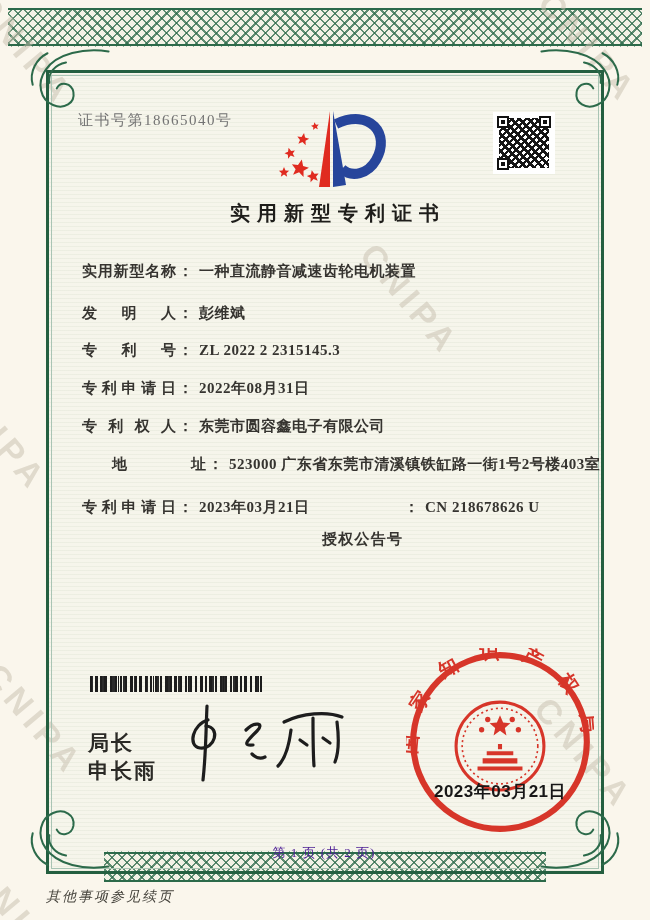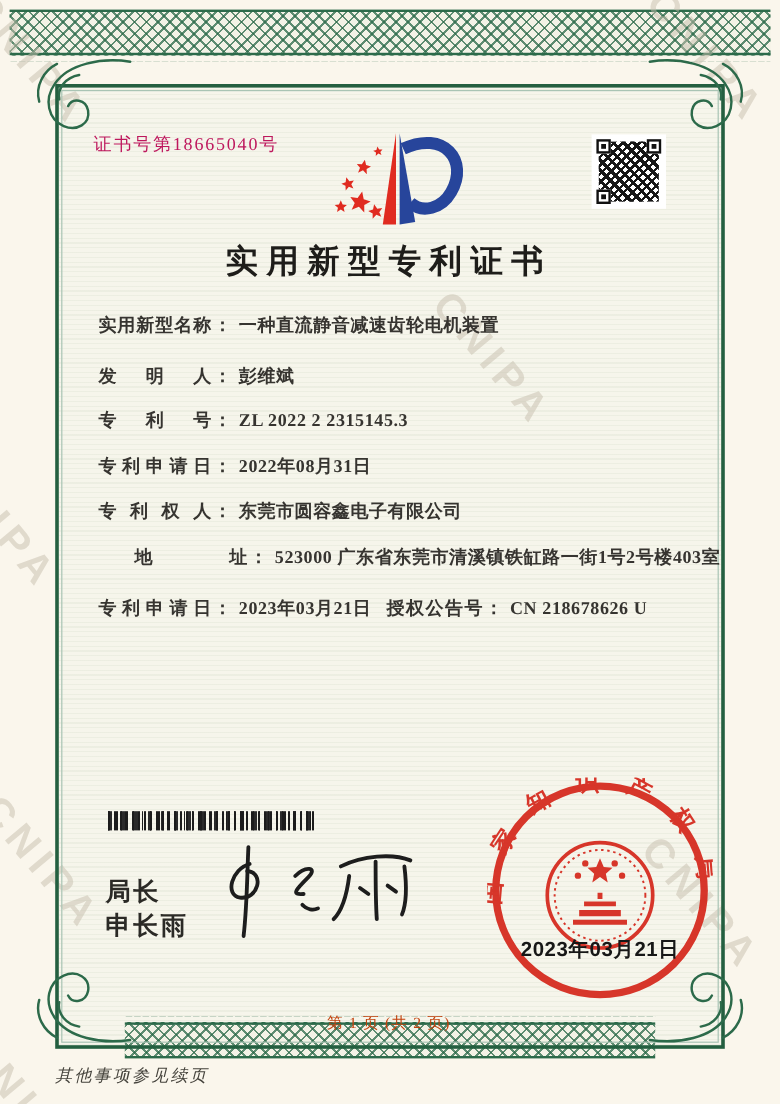--- a/index.html
+++ b/index.html
@@ -30,52 +30,52 @@
   .frame{left:46px;top:70px;width:552px;height:798px;border:3px solid #245f40;z-index:2;pointer-events:none;}
   .frame::before{content:"";position:absolute;inset:2px;border:1px solid #a9c4b4;}
 
   .flourish{width:96px;height:74px;z-index:3;}
   .flourish path{stroke:#2c6a4a;fill:none;stroke-width:2.2;stroke-linecap:round;}
 
   
   .wm{position:absolute;font-family:"Liberation Sans","DejaVu Sans",sans-serif;
       font-weight:700;font-size:34px;letter-spacing:6px;color:#c7bfae;opacity:.5;
       transform:rotate(50deg);transform-origin:left top;z-index:1;white-space:nowrap;}
-  .certno{left:78px;top:111px;font-size:15px;letter-spacing:1.5px;color:#be185d;z-index:3;}
-  .title{left:46px;top:200px;width:556px;text-align:center;font-size:27px;font-weight:700;
-         letter-spacing:7px;color:#1e1d1a;z-index:3;}
+  .certno{left:78px;top:111px;font-size:15px;letter-spacing:1.5px;color:#737373;z-index:3;}
+  .title{left:46px;top:200px;width:556px;text-align:center;font-size:20px;font-weight:700;
+         letter-spacing:7px;color:#1e1d1a;z-index:3;padding-left:14px;}
 
   .row{position:absolute;left:82px;width:500px;height:22px;font-size:15px;font-weight:700;
        color:#363430;z-index:3;white-space:nowrap;}
   .flabel{display:inline-block;width:94px;text-align:justify;text-align-last:justify;vertical-align:top;}
   .fcolon{display:inline-block;margin:0 6px 0 2px;}
   .fval{letter-spacing:.5px;}
   .pair2{position:absolute;left:240px;top:0;}
-  .pair2 .flabel{width:80px;}
+  .pair2 .flabel{width:80px;margin-top:32px;}
 
   .paras{left:78px;top:528px;width:496px;z-index:3;font-size:14px;font-style:italic;
          color:#2f2d28;line-height:20.5px;letter-spacing:.8px;text-align:justify;}
   .paras p{margin:0 0 7px 0;text-indent:2em;}
 
   .barcode{left:90px;top:676px;width:172px;height:16px;z-index:3;
     background-image:
       repeating-linear-gradient(90deg,#1c1c1c 0 2px,transparent 2px 5px),
       repeating-linear-gradient(90deg,#1c1c1c 0 1px,transparent 1px 7px),
       repeating-linear-gradient(90deg,#2a2a2a 0 3px,transparent 3px 11px);}
 
   .signer{left:88px;z-index:3;font-size:21px;font-weight:700;letter-spacing:2px;color:#2b2a26;}
   .sig-svg{left:180px;top:700px;width:195px;height:88px;z-index:3;}
   .sig-svg path{stroke:#1d1d1d;stroke-width:3.2;fill:none;stroke-linecap:round;stroke-linejoin:round;}
 
   .seal-svg{left:406px;top:648px;width:188px;height:188px;z-index:3;opacity:.93;}
   .seal-date{left:406px;top:780px;width:188px;text-align:center;z-index:4;
      font-size:17px;font-weight:700;color:#171717;letter-spacing:.5px;
      font-family:"Liberation Sans","DejaVu Sans",sans-serif;}
 
-  .pagefoot{left:46px;top:844px;width:556px;text-align:center;font-size:13px;color:#c2410c;z-index:3;letter-spacing:1px;}
+  .pagefoot{left:46px;top:844px;width:556px;text-align:center;font-size:13px;color:#4c1d95;z-index:3;letter-spacing:1px;}
   .contnote{left:46px;top:888px;width:556px;text-align:left;font-size:14px;font-style:italic;
             color:#45433c;z-index:3;letter-spacing:2px;}
 
   
   .logo{left:272px;top:106px;width:120px;height:92px;z-index:3;}
 
   
   .qr{left:497px;top:116px;width:54px;height:54px;background:#fff;z-index:3;
       box-shadow:0 0 0 4px #fff;}
   .qr-pattern{position:absolute;inset:2px;

